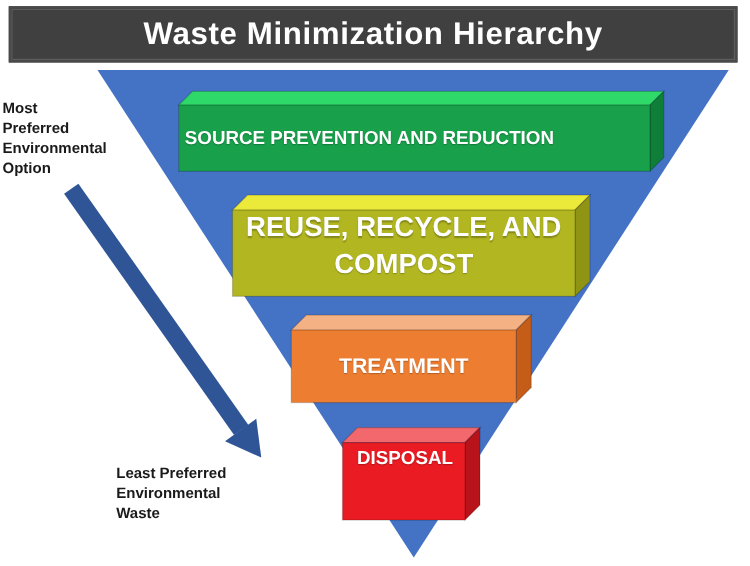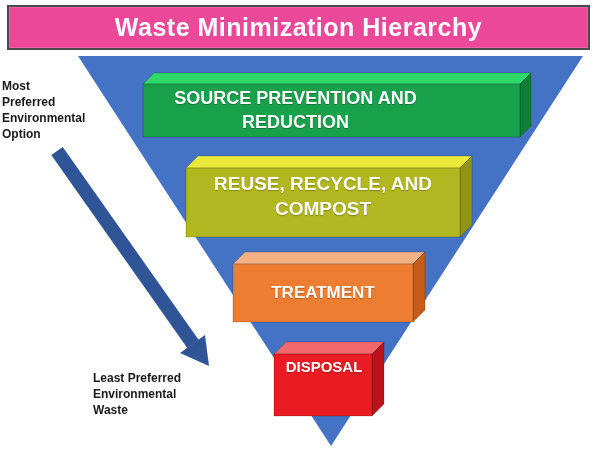--- a/index.html
+++ b/index.html
@@ -18,33 +18,33 @@
   .layer-label {
     position:absolute; display:flex; align-items:center; justify-content:center;
     color:#ffffff; font-weight:bold; text-align:center; line-height:1.3;
     text-shadow:0 1px 1px rgba(0,0,0,0.25);
   }
   .preline { white-space:pre-line; }
   .side-note {
     position:absolute; color:#1a1a1a; font-weight:bold; font-size:12px;
     line-height:16px; white-space:pre-line;
   }
-  .lbl-0 { left:143px; top:84px;  width:305px; height:53px; font-size:18px; }
-  .lbl-1 { left:186px; top:168px; width:274px; height:57px; font-size:19px; }
+  .lbl-0 { left:143px; top:84px;  width:305px; height:53px; font-size:15px; }
+  .lbl-1 { left:186px; top:168px; width:274px; height:57px; font-size:22px; }
   .lbl-2 { left:233px; top:264px; width:180px; height:58px; font-size:17px; }
   .lbl-3 { left:274px; top:336px; width:100px;  height:62px; font-size:15px; }
   .note-most  { left:2px;  top:78px;  width:100px; }
   .note-least { left:93px; top:370px; width:140px; }
 </style>
 </head>
 <body>
 
 <div class="canvas">
 
-  <div class="title-bar" style="background: #ec4899;">
+  <div class="title-bar" style="background: #404040;">
     <span>Waste Minimization Hierarchy</span>
   </div>
 
   <svg class="diagram-svg" viewBox="0 0 600 453">
 
     <polygon points="78,56 583,56 331,446" fill="#4472c4"></polygon>
 
     <line x1="57" y1="151" x2="193" y2="344" stroke-width="14" stroke="#2f5597"></line>
     <polygon points="209,366 180,353 205,335" fill="#2f5597"></polygon>
 

